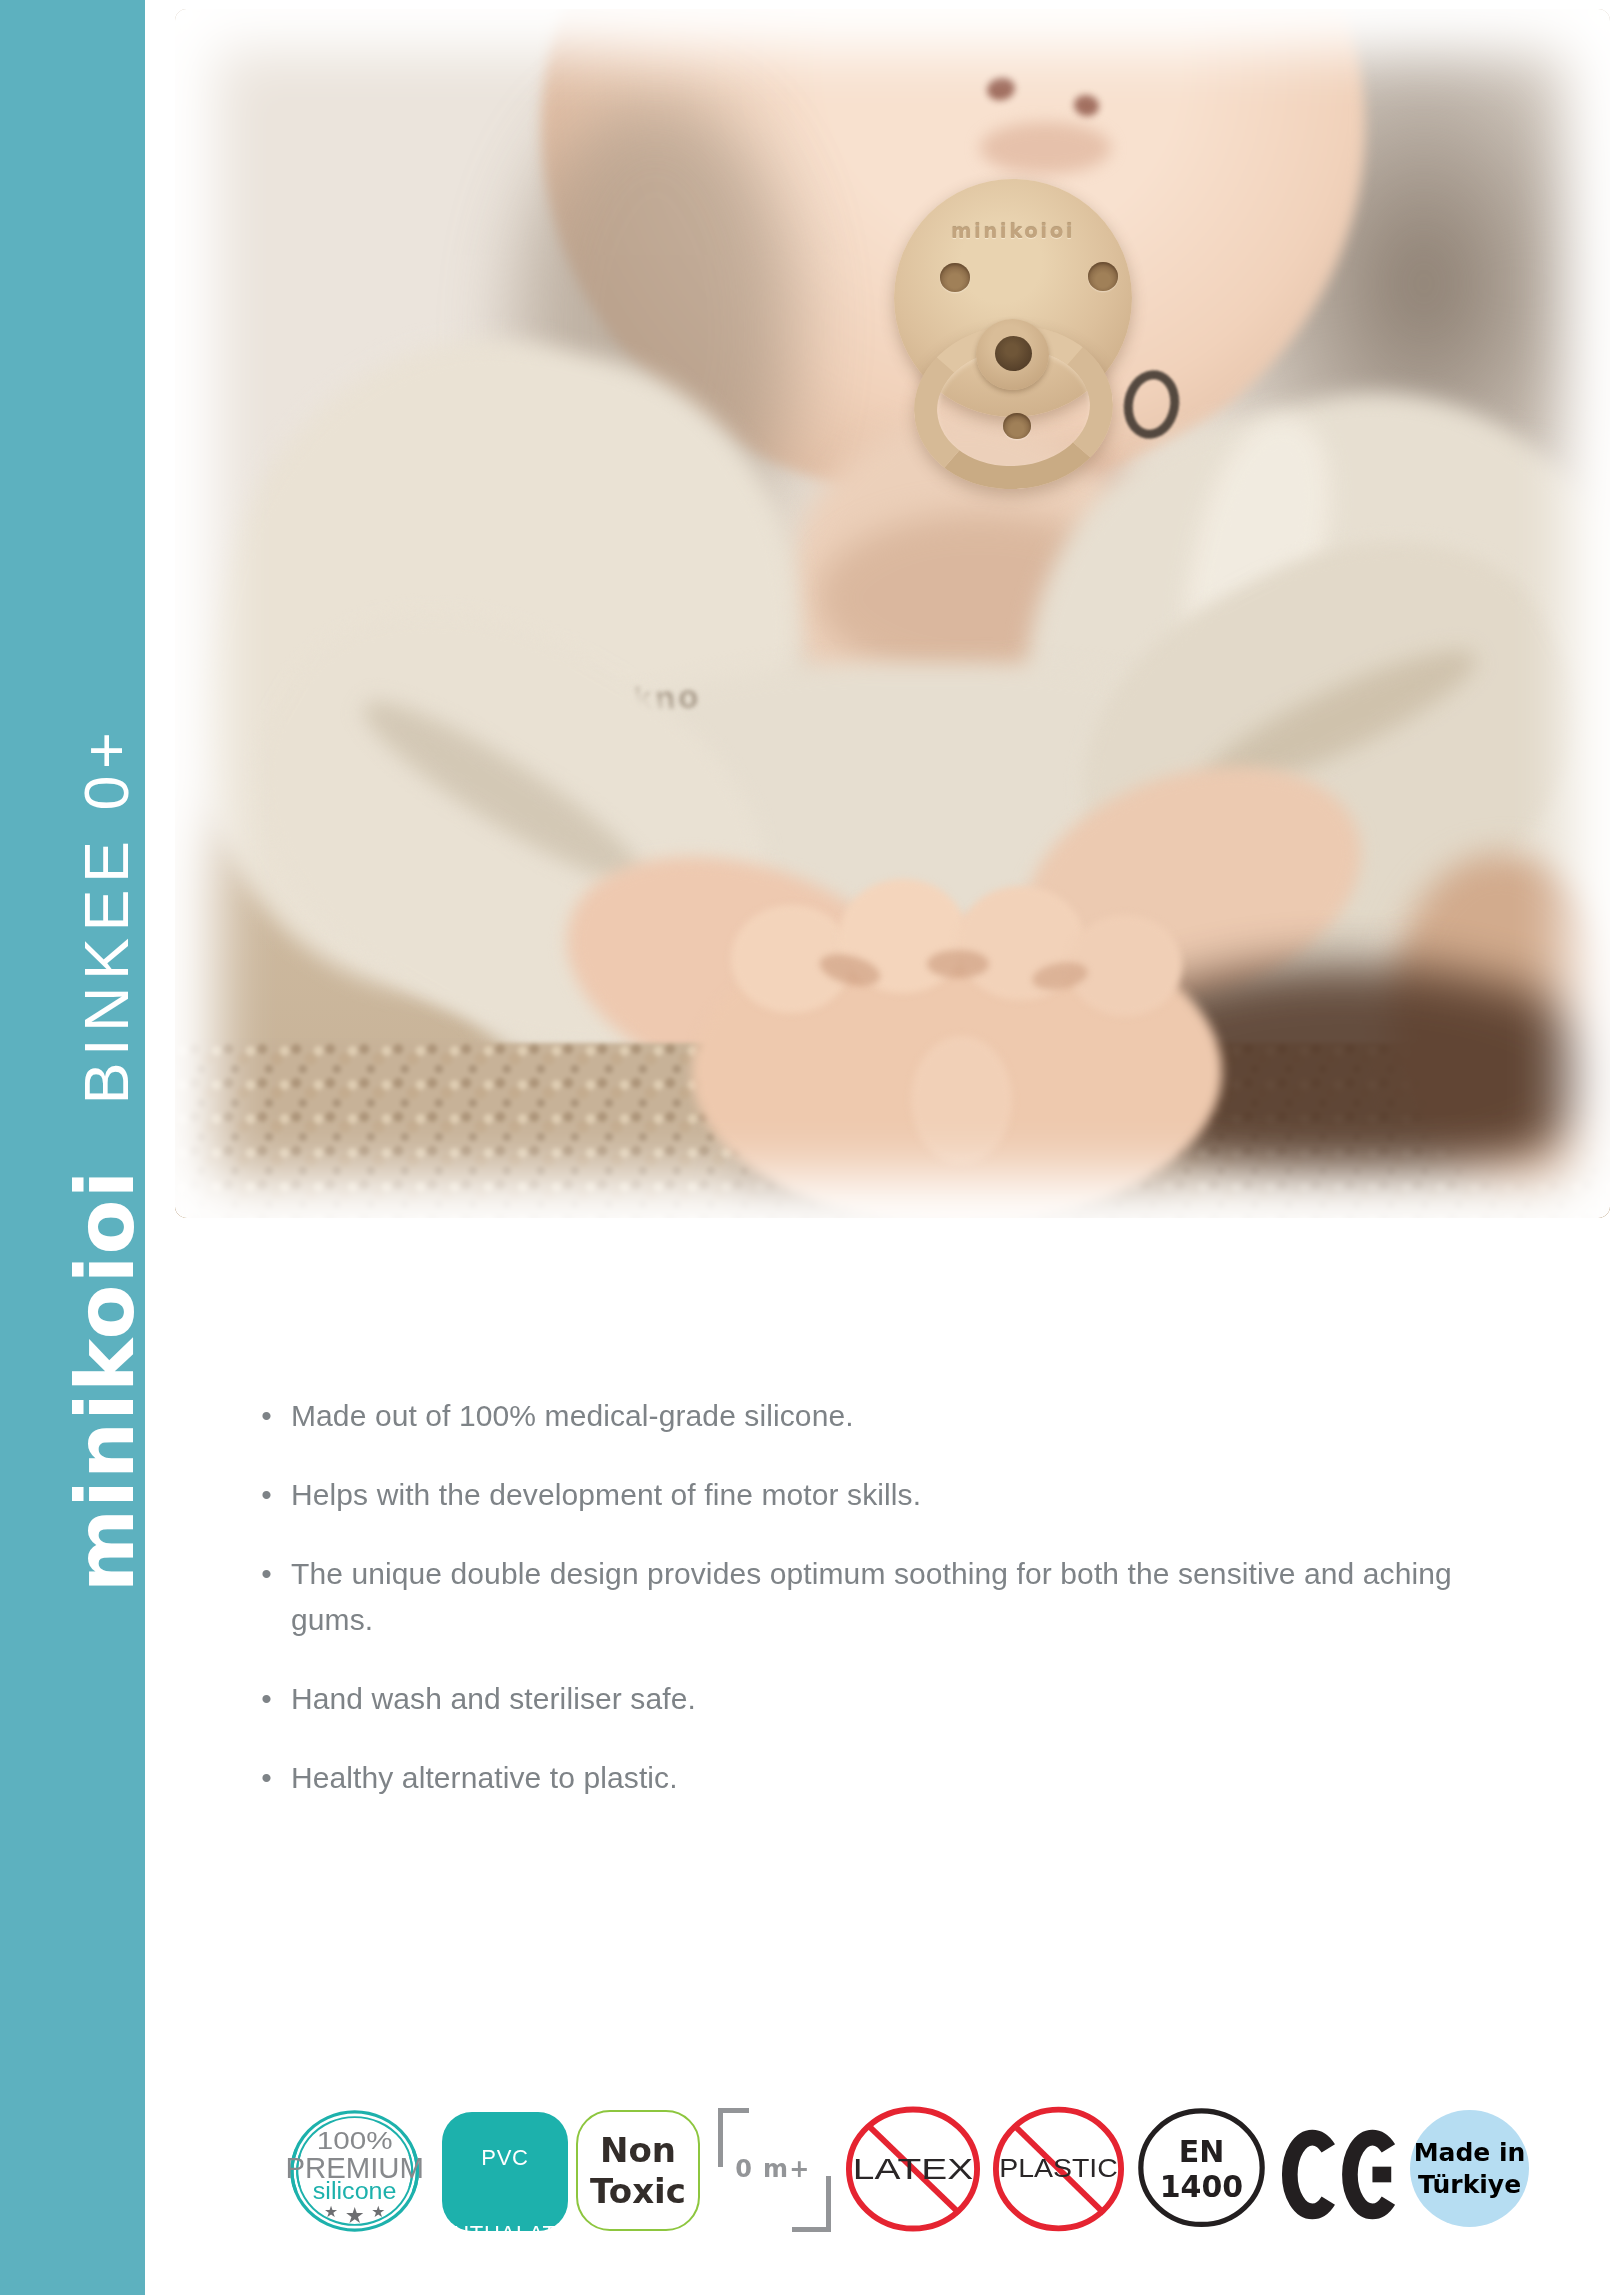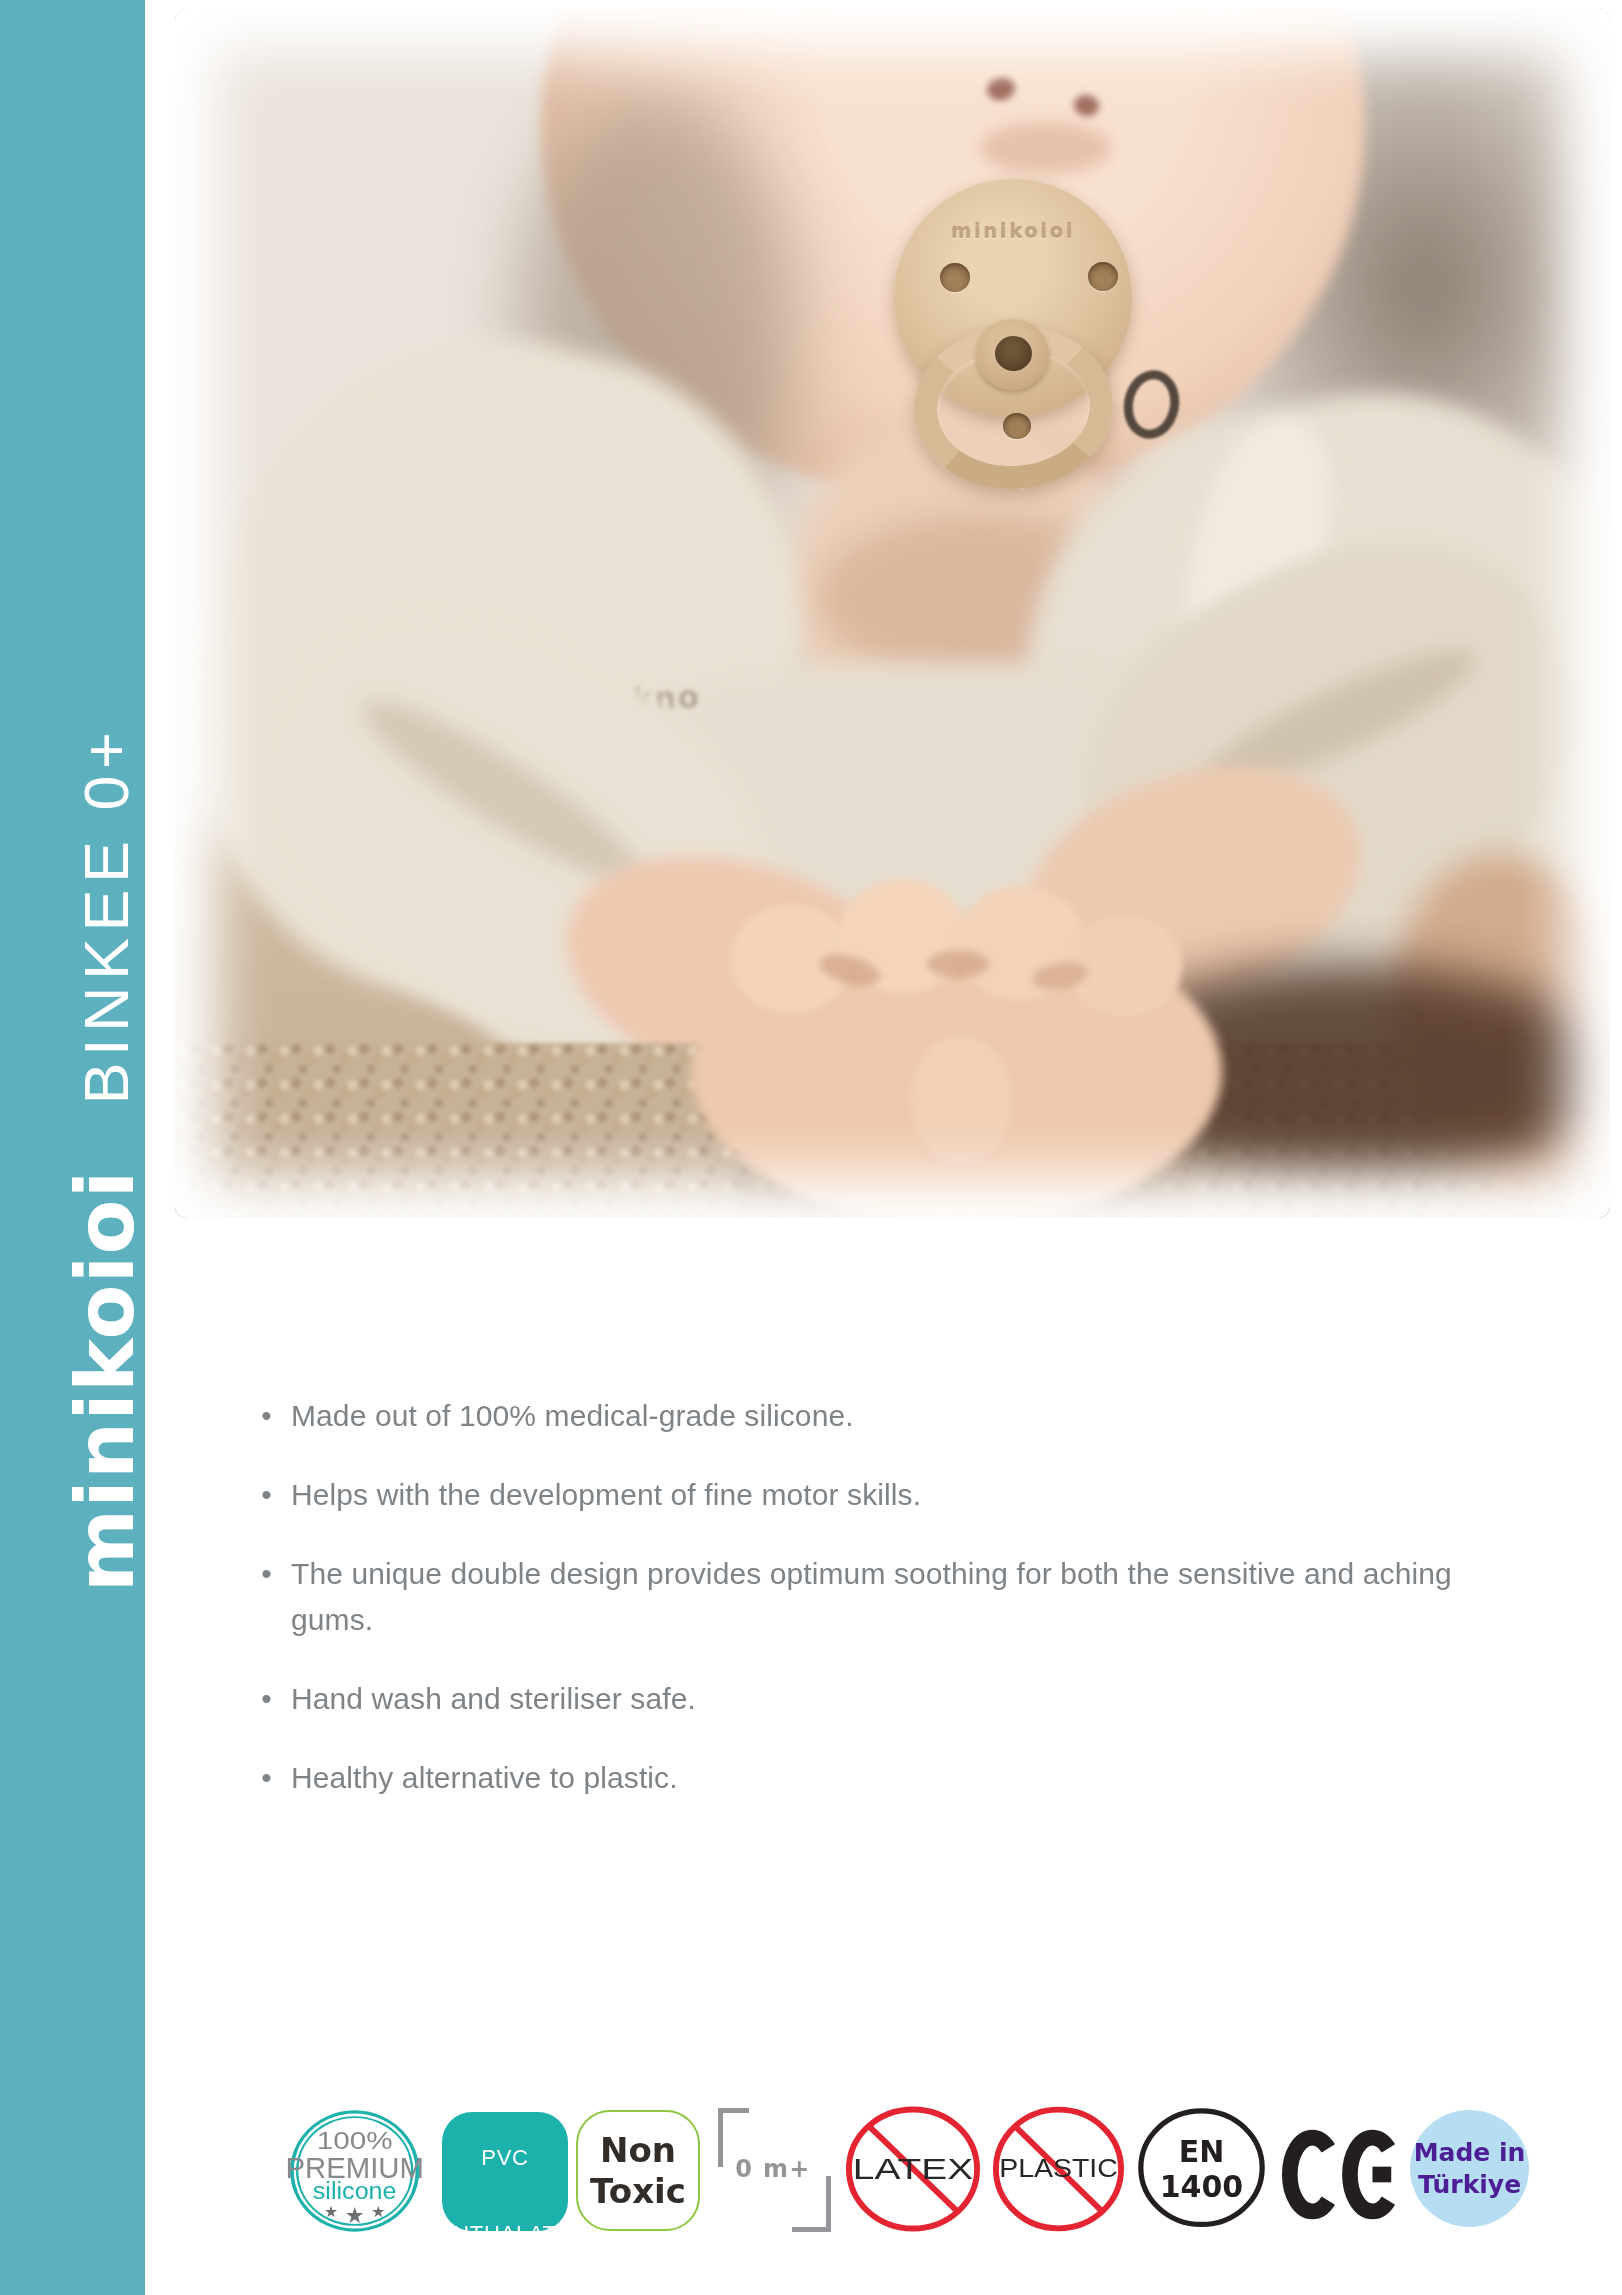--- a/index.html
+++ b/index.html
@@ -149,21 +149,21 @@
      border-right:5.2px solid #939598;border-bottom:5.2px solid #939598;}
   .badge-age .age-label{position:absolute;left:50%;top:50%;transform:translate(-52%,-54%);
      font-family:"DejaVu Sans",sans-serif;font-weight:bold;font-size:24px;color:#939598;letter-spacing:1.3px;white-space:nowrap;}
 
   .badge-latex{left:845px;top:2106px;width:136px;height:126px;}
   .badge-plastic{left:992px;top:2106px;width:133px;height:126px;}
   .badge-en{left:1136px;top:2107px;width:131px;height:122px;}
   .badge-ce{left:1281px;top:2127px;width:119px;height:95px;}
   .badge-madein{left:1410px;top:2110px;width:119px;height:117px;background:#b6ddf2;border-radius:50%;
      display:flex;flex-direction:column;justify-content:center;align-items:center;gap:2.6px;}
-  .badge-madein div{font-family:"DejaVu Sans",sans-serif;font-weight:bold;color:#4c1d95;
+  .badge-madein div{font-family:"DejaVu Sans",sans-serif;font-weight:bold;color:#000000;
      font-size:25px;line-height:29px;}
 </style>
 </head>
 <body>
 
 <div class="page">
 
   <aside class="sidebar">
     <div class="vtext">
       <span class="brand-logo">minikoioi</span>

